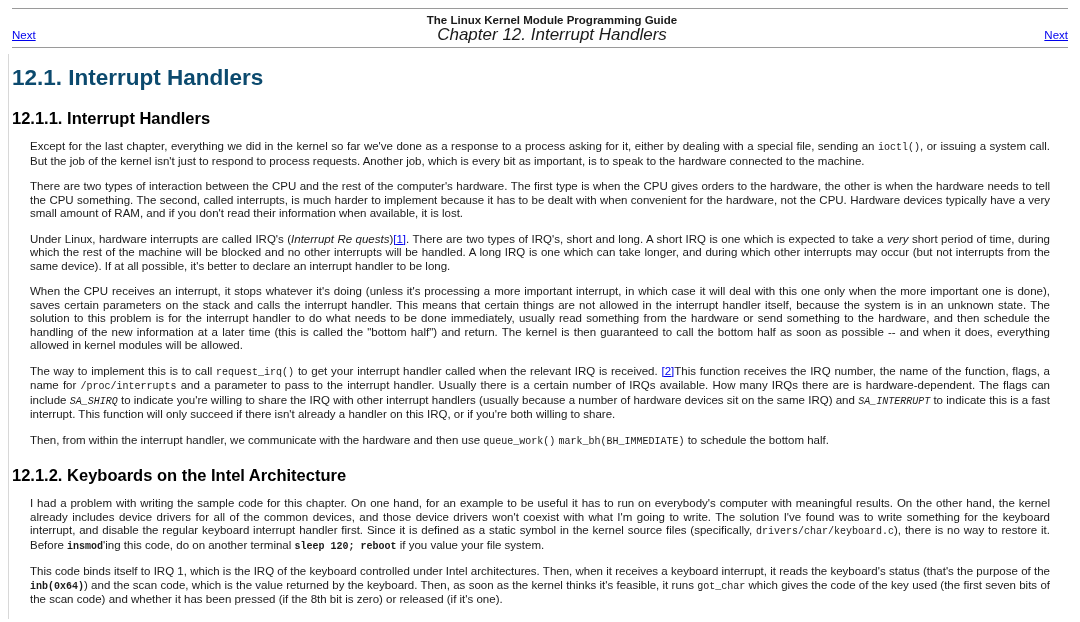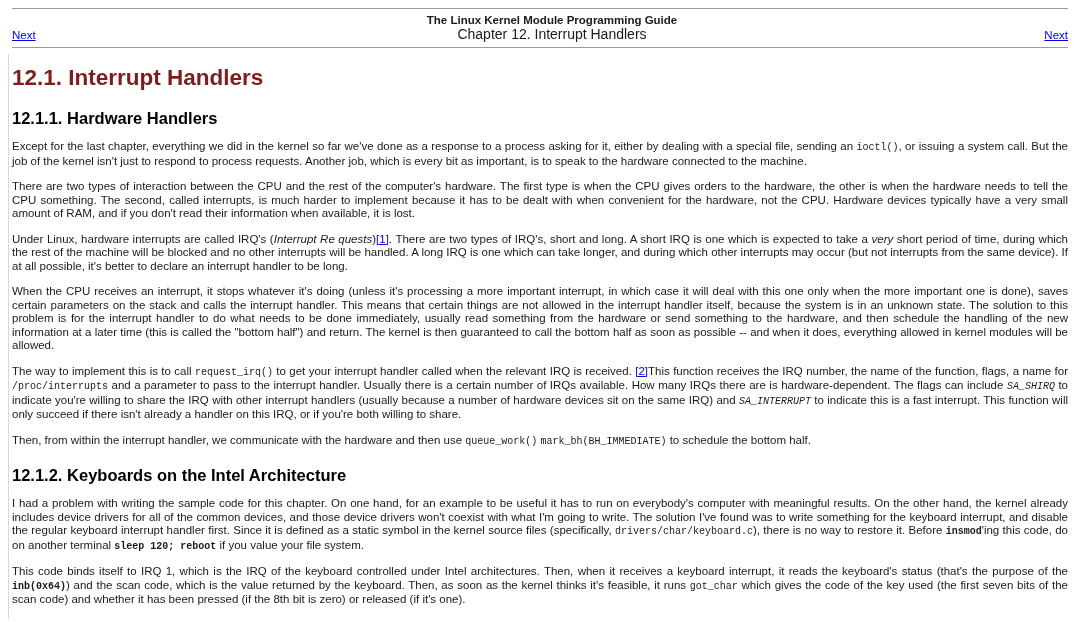--- a/index.html
+++ b/index.html
@@ -31,50 +31,50 @@
   .nav-grid {
     display: grid;
     grid-template-columns: 1fr auto 1fr;
     align-items: end;
     padding: 4px 0 3px 0;
   }
   .nav-left  { text-align: left; }
   .nav-right { text-align: right; }
   .nav-center { text-align: center; margin-left: 24px; }
   .nav-title { font-weight: bold; font-size: 11.5px; line-height: 14px; }
-  .nav-subtitle { font-size: 14px; line-height: 15px; }
+  .nav-subtitle { font-size: 17px; line-height: 15px; font-style: italic; }
   a.navlink, a.fnlink {
     color: #0000ee;
     text-decoration: underline;
     cursor: pointer;
   }
   .navheader .botrule {
     border: 0; border-top: 1px solid #9a9a9a;
     margin: 2px 0 0 0;
   }
 
   
   h1.sect-title {
     font-size: 22.5px;
     line-height: 26px;
     font-weight: bold;
     margin: 17px 0 6px 0;
-    color: #7f1d1d;
+    color: #0c4a6e;
   }
   h2.sect-title {
     font-size: 16.5px;
     line-height: 20px;
     font-weight: bold;
     margin: 17px 0 4px 0;
     color: #000;
   }
 
   
   p.body-para {
-    margin: 12px 0;
+    margin: 12px 18px;
     text-align: justify;
   }
   code.code {
     font-family: "Liberation Mono", "DejaVu Sans Mono", monospace;
     font-size: 0.87em;
     color: #1a1a1a;
     white-space: nowrap;
   }
   code.code.it { font-style: italic; }
   code.code.b  { font-weight: bold; }
@@ -100,21 +100,21 @@
       <div class="nav-right">
         <a class="navlink" href="#">Next</a>
       </div>
     </div>
     <hr class="botrule">
   </div>
 
   <h1 class="sect-title">12.1. Interrupt Handlers</h1>
 
   <div>
-    <h2 class="sect-title">12.1.1. Hardware Handlers</h2>
+    <h2 class="sect-title">12.1.1. Interrupt Handlers</h2>
     <div>
         <p class="body-para">Except for the last chapter, everything we did in the kernel so far we've done as a response to a process asking for it, either by dealing with a special file, sending an <code class="code">ioctl()</code>, or issuing a system call. But the job of the kernel isn't just to respond to process requests. Another job, which is every bit as important, is to speak to the hardware connected to the machine.</p>
         <p class="body-para">There are two types of interaction between the CPU and the rest of the computer's hardware. The first type is when the CPU gives orders to the hardware, the other is when the hardware needs to tell the CPU something. The second, called interrupts, is much harder to implement because it has to be dealt with when convenient for the hardware, not the CPU. Hardware devices typically have a very small amount of RAM, and if you don't read their information when available, it is lost.</p>
         <p class="body-para">Under Linux, hardware interrupts are called IRQ's (<em class="emph">Interrupt Re quests</em>)<a class="fnlink" href="#">[1]</a>. There are two types of IRQ's, short and long. A short IRQ is one which is expected to take a <em class="emph">very</em> short period of time, during which the rest of the machine will be blocked and no other interrupts will be handled. A long IRQ is one which can take longer, and during which other interrupts may occur (but not interrupts from the same device). If at all possible, it's better to declare an interrupt handler to be long.</p>
         <p class="body-para">When the CPU receives an interrupt, it stops whatever it's doing (unless it's processing a more important interrupt, in which case it will deal with this one only when the more important one is done), saves certain parameters on the stack and calls the interrupt handler. This means that certain things are not allowed in the interrupt handler itself, because the system is in an unknown state. The solution to this problem is for the interrupt handler to do what needs to be done immediately, usually read something from the hardware or send something to the hardware, and then schedule the handling of the new information at a later time (this is called the "bottom half") and return. The kernel is then guaranteed to call the bottom half as soon as possible -- and when it does, everything allowed in kernel modules will be allowed.</p>
         <p class="body-para">The way to implement this is to call <code class="code">request_irq()</code> to get your interrupt handler called when the relevant IRQ is received. <a class="fnlink" href="#">[2]</a>This function receives the IRQ number, the name of the function, flags, a name for <code class="code">/proc/interrupts</code> and a parameter to pass to the interrupt handler. Usually there is a certain number of IRQs available. How many IRQs there are is hardware-dependent. The flags can include <code class="code it">SA_SHIRQ</code> to indicate you're willing to share the IRQ with other interrupt handlers (usually because a number of hardware devices sit on the same IRQ) and <code class="code it">SA_INTERRUPT</code> to indicate this is a fast interrupt. This function will only succeed if there isn't already a handler on this IRQ, or if you're both willing to share.</p>
         <p class="body-para">Then, from within the interrupt handler, we communicate with the hardware and then use <code class="code">queue_work()</code> <code class="code">mark_bh(BH_IMMEDIATE)</code> to schedule the bottom half.</p>
       </div>
   </div>
 

